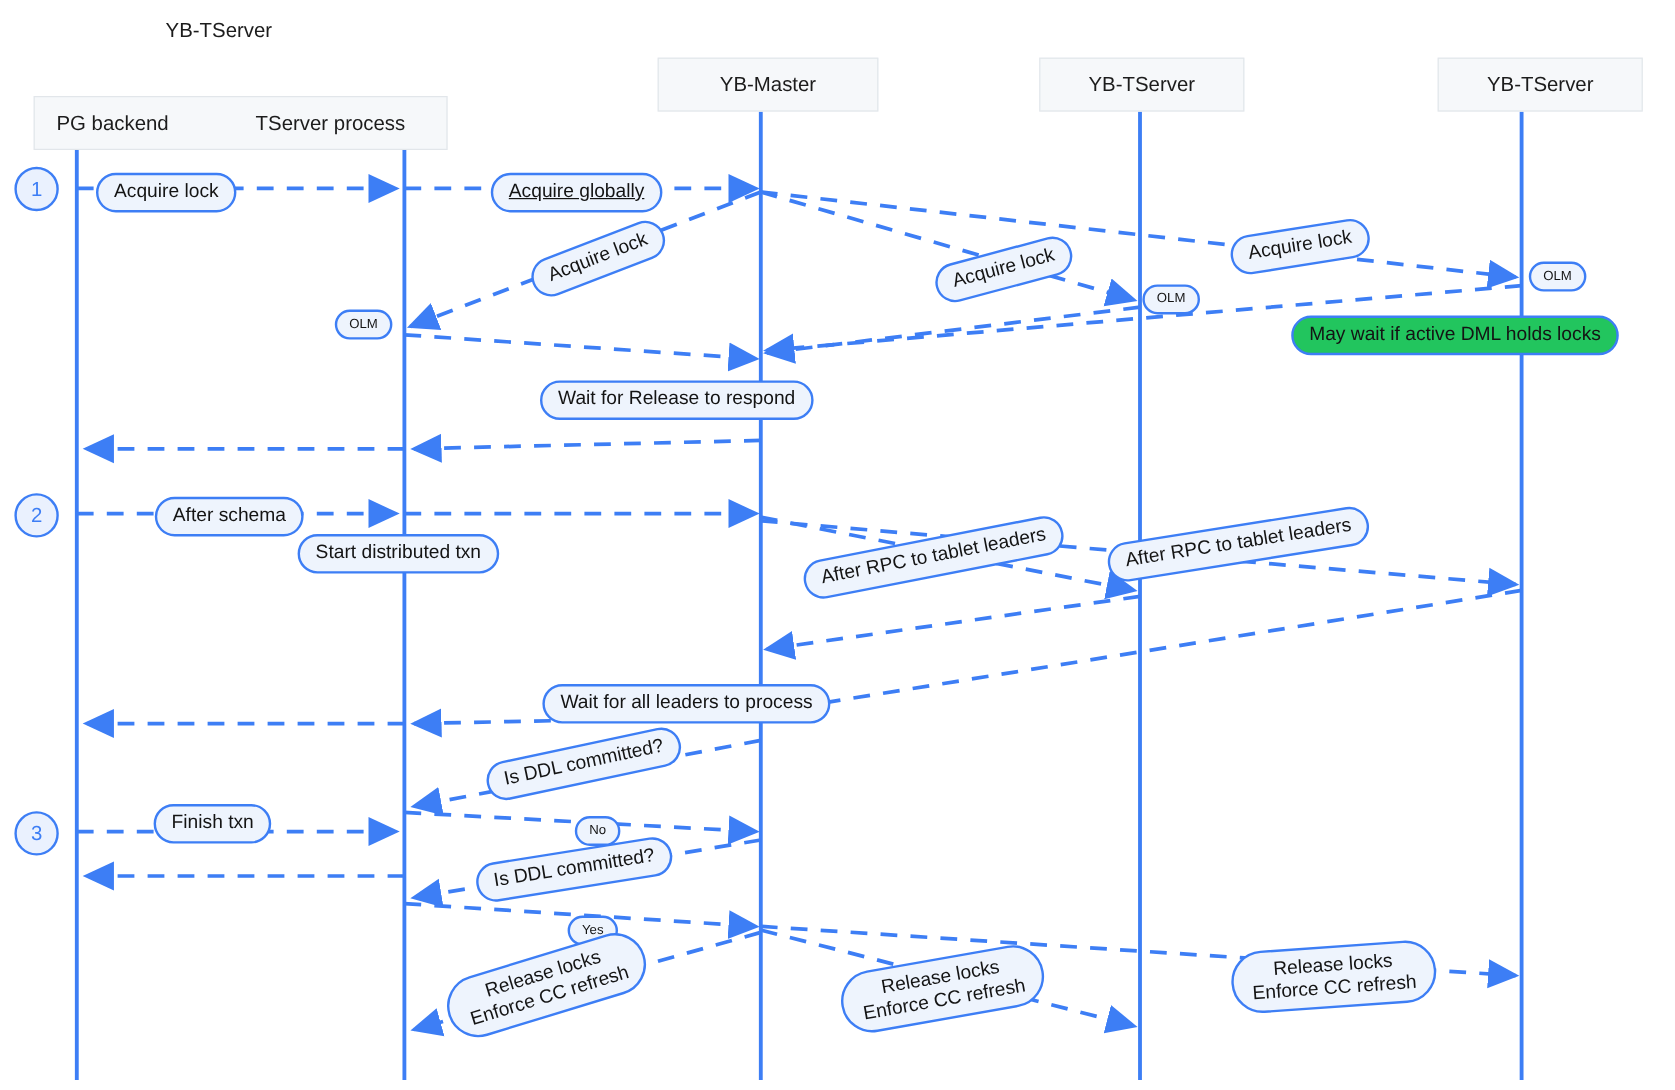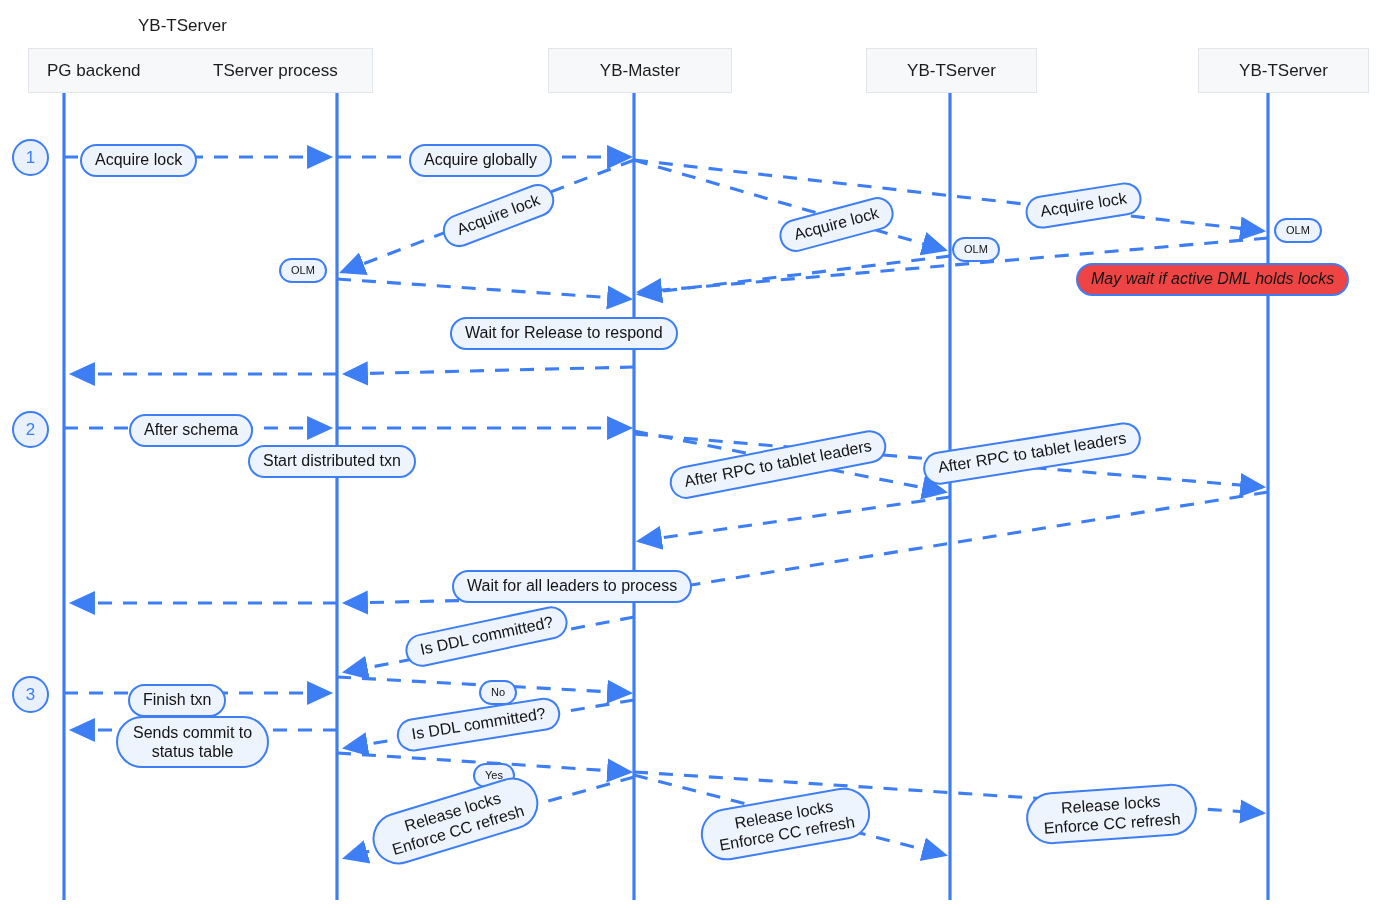--- a/index.html
+++ b/index.html
@@ -8,41 +8,41 @@
   #wire{position:absolute;left:0;top:0;width:1396px;height:908px;}
 
   .group-title{
     position:absolute;font-size:17px;color:#1c1c1c;white-space:nowrap;
   }
   .actor-box{
     position:absolute;background:#f6f8fa;border:1px solid #e2e6ea;
     display:flex;align-items:center;justify-content:center;
     font-size:17px;color:#1c1c1c;box-sizing:border-box;
   }
-  .actor-box.multi{justify-content:flex-start;}
+  .actor-box.multi{justify-content:flex-start;margin-top:32px;}
   .actor-label{position:absolute;font-size:17px;color:#1c1c1c;white-space:nowrap;
     top:50%;transform:translateY(-50%);}
 
   .step-num{
     position:absolute;width:37px;height:37px;border-radius:50%;
     border:2.2px solid #3d7ef5;background:#eaf1fe;
     display:flex;align-items:center;justify-content:center;
     font-size:17px;color:#3d7ef5;box-sizing:border-box;
   }
 
   .pill{
     position:absolute;
     background:#eef4fd;border:2.2px solid #3d7ef5;border-radius:999px;
     font-size:16px;color:#141414;line-height:1.18;
     padding:5px 13px;white-space:nowrap;box-sizing:border-box;
     text-align:center;
     transform-origin:center center;
   }
   .pill.two-line{line-height:1.2;padding:5px 15px;}
-  .pill.white{background:#ef4444;font-style:italic;}
+  .pill.white{background:#22c55e;}
   .pill.tiny{padding:4px 10px;font-size:11px;}
 </style>
 </head>
 <body>
 
 <div id="stage">
 
   <svg id="wire" viewBox="0 0 1396 908" xmlns="http://www.w3.org/2000/svg">
     <defs>
       <marker id="ah" markerWidth="9" markerHeight="9" refX="7.4" refY="4.5" orient="auto" markerUnits="strokeWidth">
@@ -110,21 +110,21 @@
   <div class="actor-box" style="left:866px;top:48px;width:171px;height:45px;">YB-TServer</div>
 
   <div class="actor-box" style="left:1198px;top:48px;width:171px;height:45px;">YB-TServer</div>
 
   <div class="step-num" style="left:12px;top:139px;">1</div>
   <div class="step-num" style="left:12px;top:411px;">2</div>
   <div class="step-num" style="left:12px;top:676px;">3</div>
 
   <div class="pill" style="left:80px;top:144px;">Acquire lock</div>
 
-  <div class="pill" style="left:409px;top:144px;">Acquire globally</div>
+  <div class="pill" style="left:409px;top:144px;text-decoration:underline;">Acquire globally</div>
 
 
   <div class="pill" style="left:440px;top:199px;transform:rotate(-21deg);">Acquire lock</div>
 
   <div class="pill" style="left:778px;top:208px;transform:rotate(-15deg);">Acquire lock</div>
 
   <div class="pill" style="left:1025px;top:189px;transform:rotate(-9deg);">Acquire lock</div>
 
   <div class="pill tiny" style="left:279px;top:258px;">OLM</div>
 
@@ -143,26 +143,22 @@
   <div class="pill" style="left:668px;top:448px;transform:rotate(-11deg);">After RPC to tablet leaders</div>
 
   <div class="pill" style="left:922px;top:437px;transform:rotate(-9deg);">After RPC to tablet leaders</div>
 
   <div class="pill" style="left:452px;top:570px;">Wait for all leaders to process</div>
 
   <div class="pill" style="left:404px;top:620px;transform:rotate(-12deg);">Is DDL committed?</div>
 
   <div class="pill tiny" style="left:479px;top:680px;">No</div>
 
-  <div class="pill" style="left:128px;top:684px;text-align:right;">Finish txn</div>
+  <div class="pill" style="left:128px;top:670px;text-align:right;">Finish txn</div>
 
-  <div class="pill two-line" style="left:116px;top:716px;">
-    <span>Sends commit to</span><br>
-    <span>status table</span>
-  </div>
 
   <div class="pill" style="left:396px;top:708px;transform:rotate(-9deg);">Is DDL committed?</div>
 
   <div class="pill tiny" style="left:473px;top:763px;">Yes</div>
 
   <div class="pill two-line" style="left:370px;top:795px;transform:rotate(-17deg);">
     <span>Release locks</span><br>
     <span>Enforce CC refresh</span>
   </div>
 

